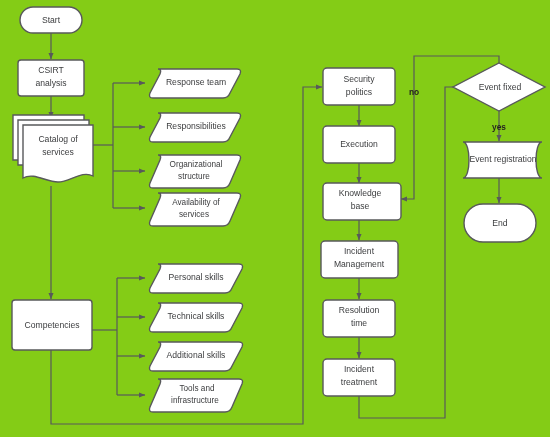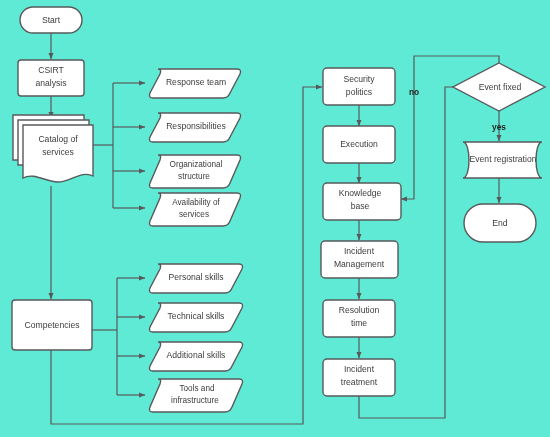--- a/index.html
+++ b/index.html
@@ -4,21 +4,21 @@
 <style>
   html, body {
     margin: 0;
     padding: 0;
     background: #ffffff;
   }
   #canvas {
     position: relative;
     width: 550px;
     height: 437px;
-    background: #5eead4;
+    background: #84cc16;
     font-family: "Liberation Sans", "DejaVu Sans", sans-serif;
     overflow: hidden;
   }
   #diagram-svg {
     position: absolute;
     top: 0;
     left: 0;
     width: 550px;
     height: 437px;
   }

